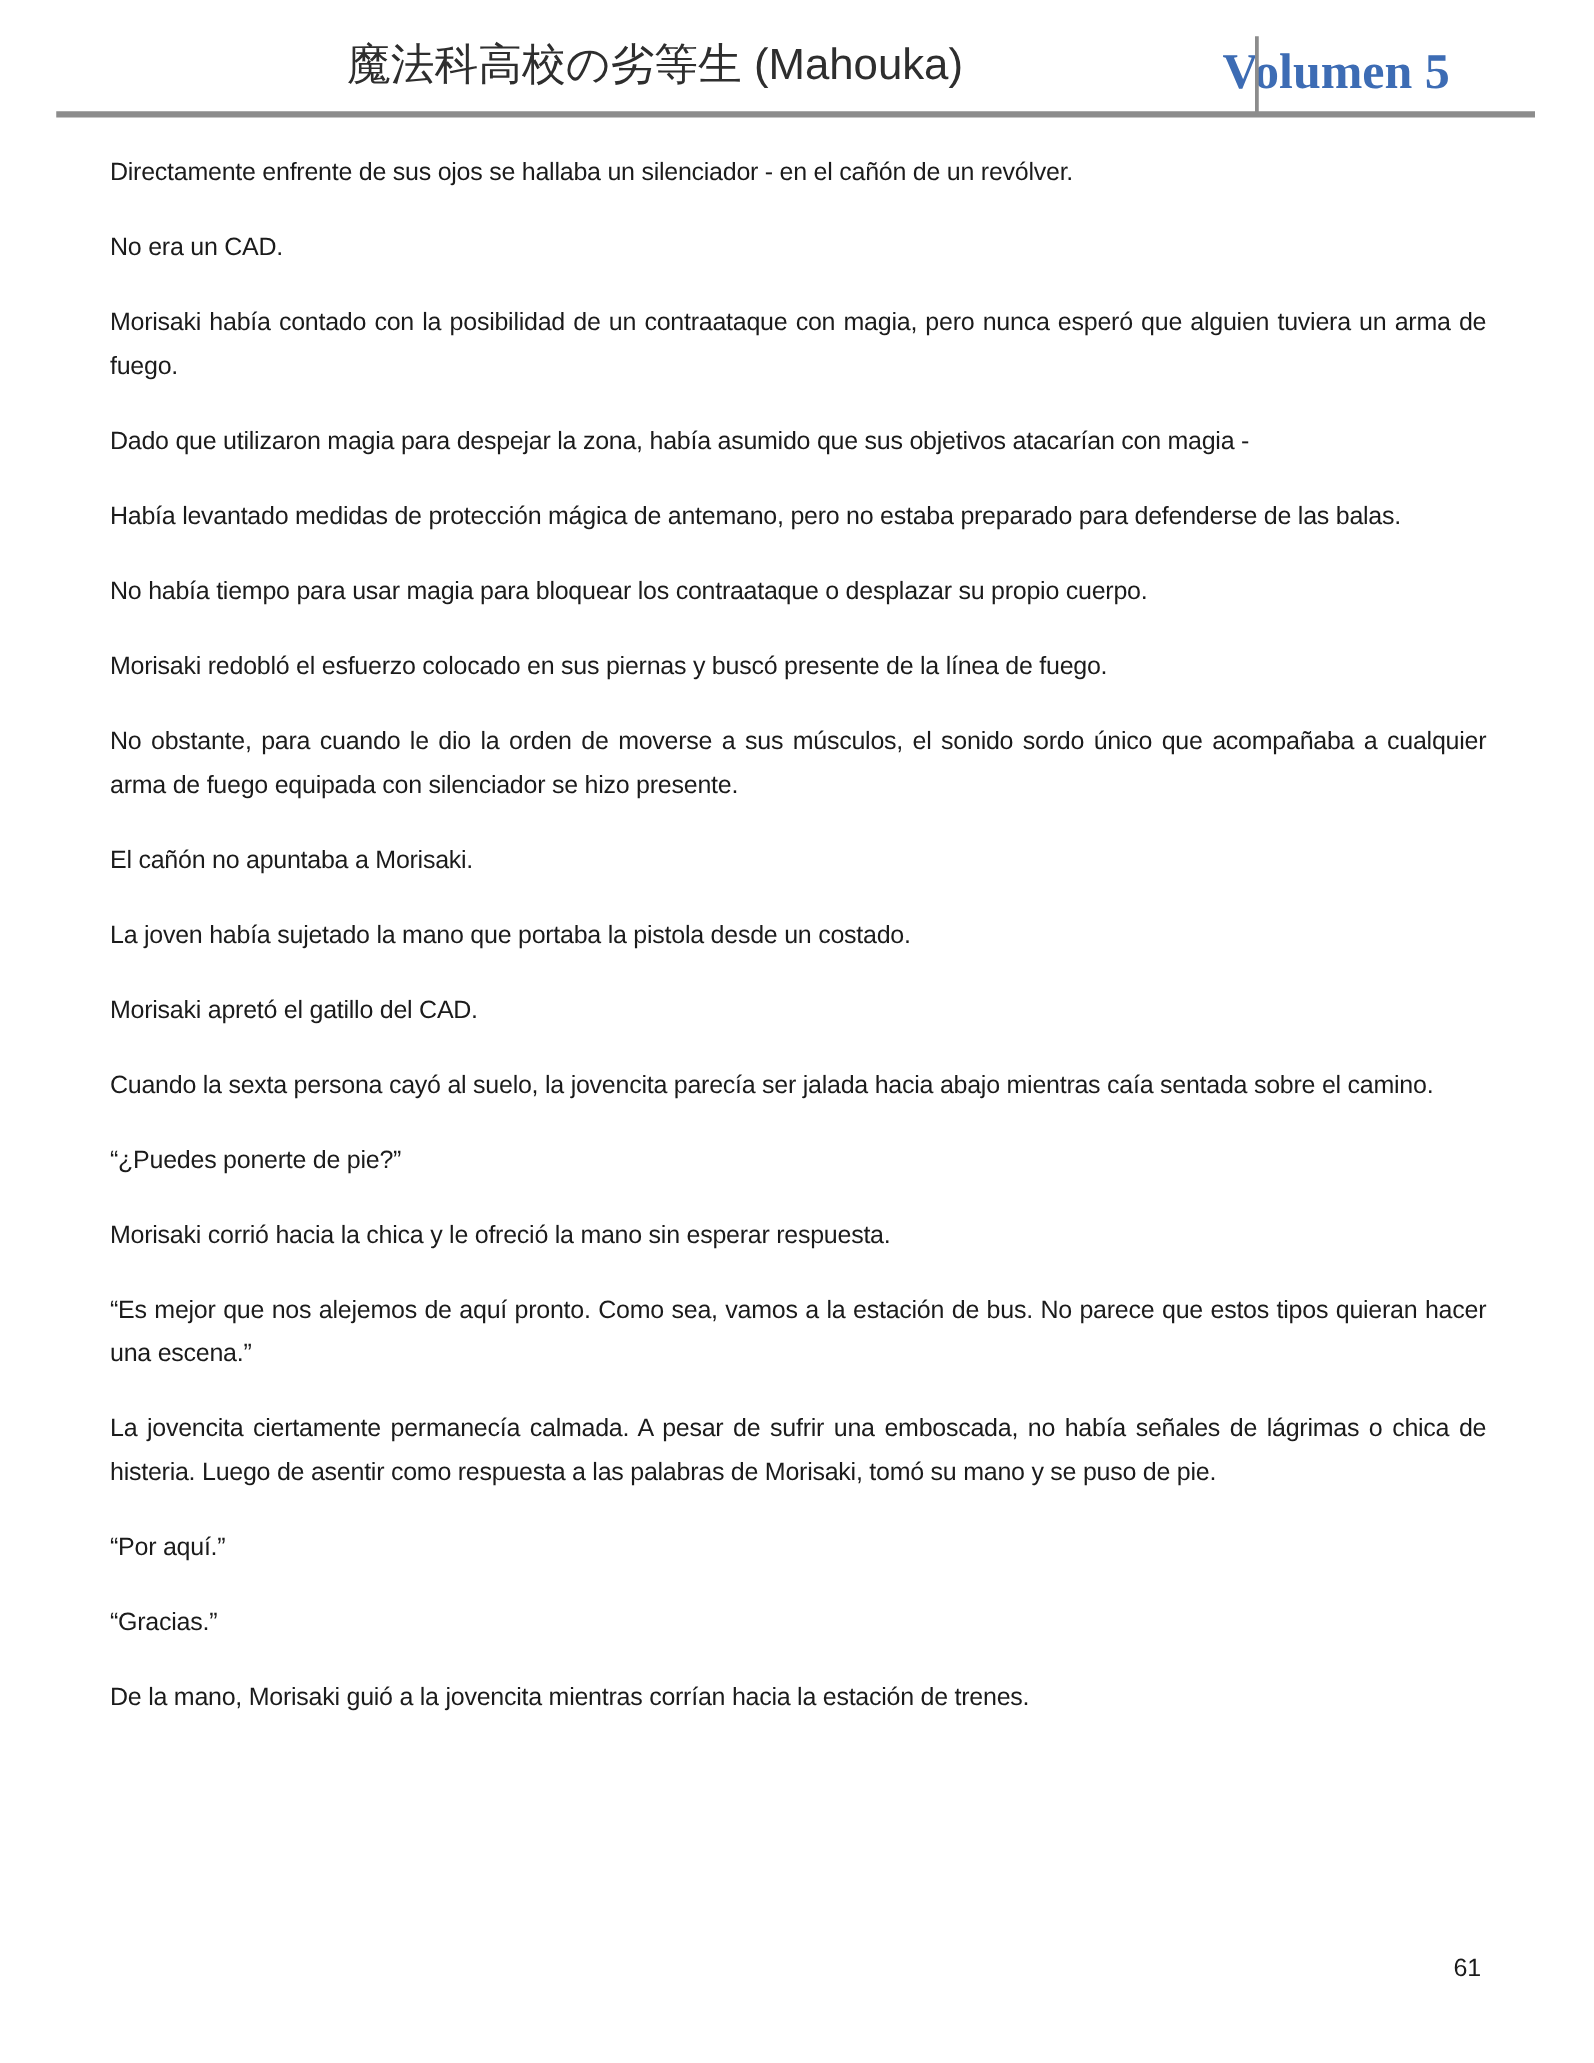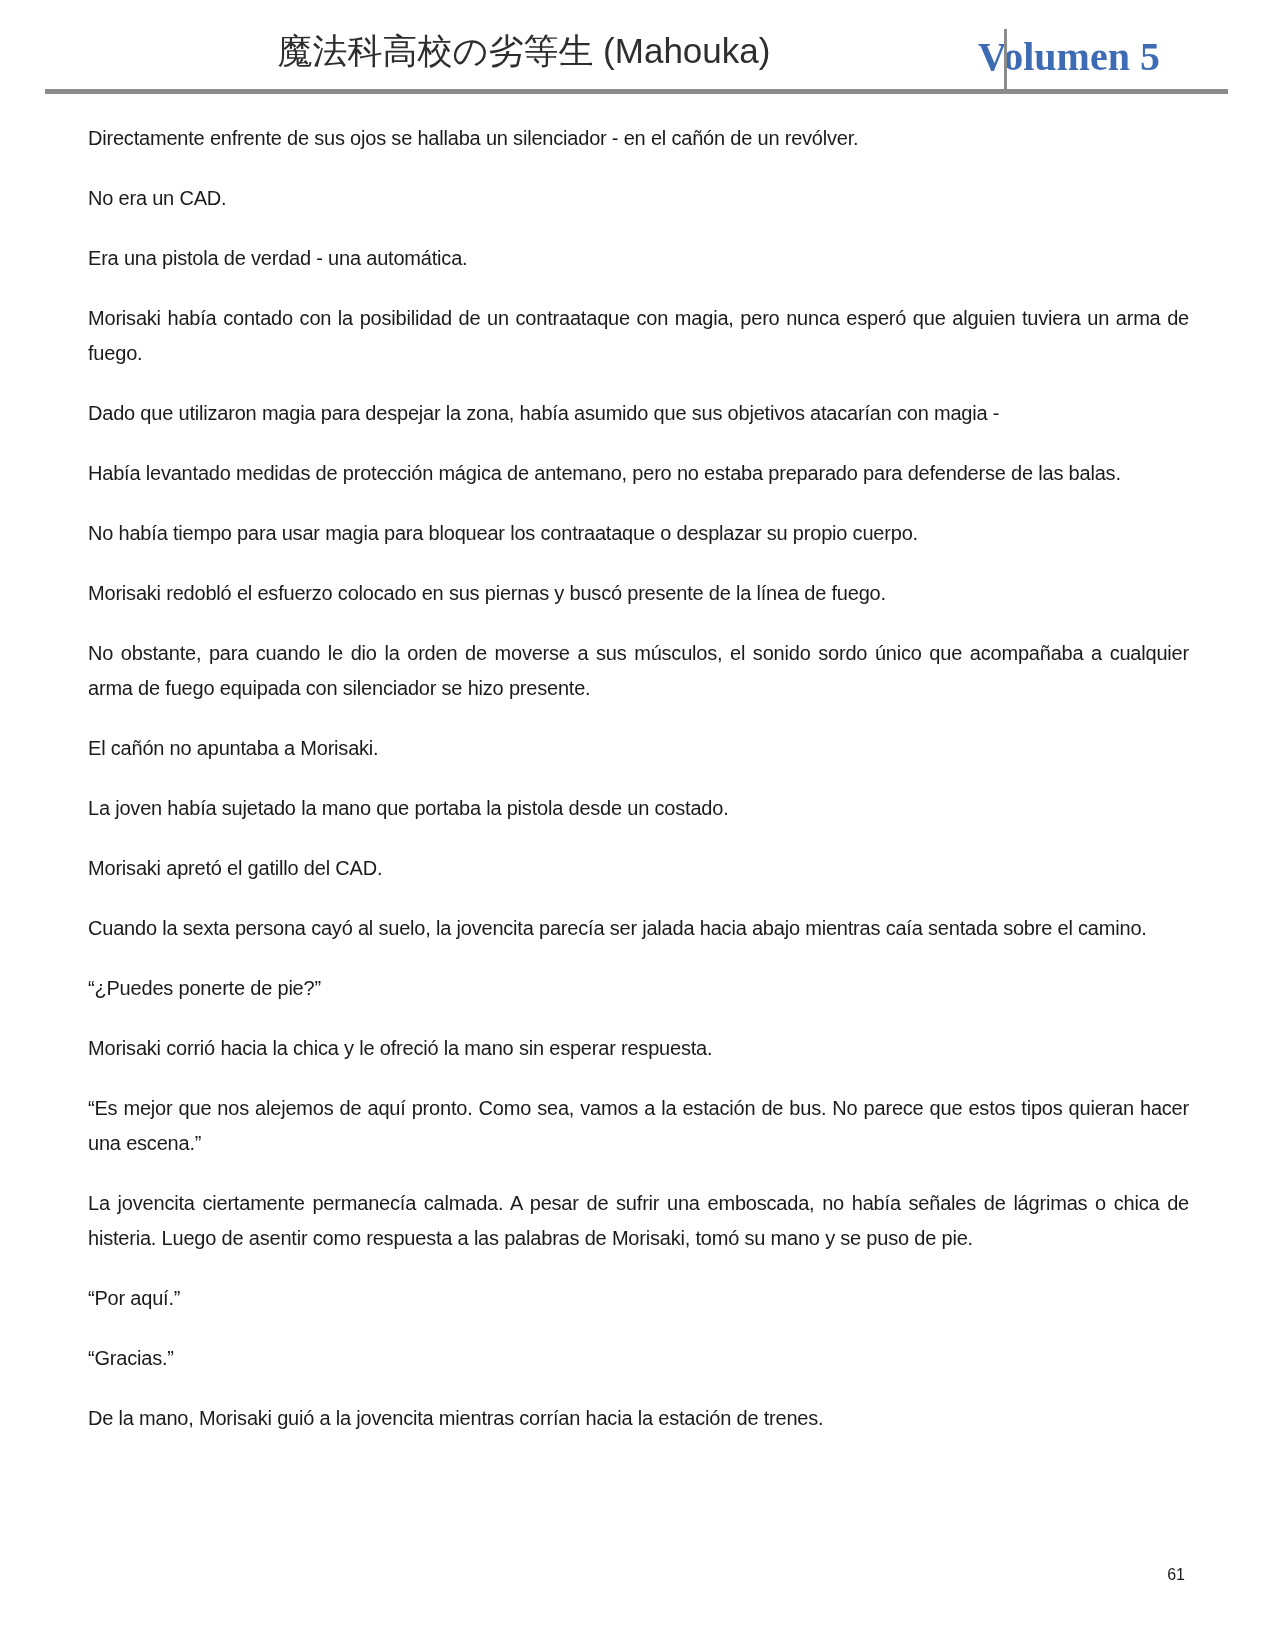--- a/index.html
+++ b/index.html
@@ -56,39 +56,38 @@
     text-align: justify;
   }
   .body-text p {
     margin: 0 0 25px 0;
     line-height: 35px;
   }
   .page-number {
     position: absolute;
     top: 1560px;
     right: 90px;
-    font-size: 16px;
+    font-size: 20px;
     line-height: 30px;
     text-align: center;
   }
 </style>
 </head>
 <body>
 
 <header>
   <div class="header-title" style="color: rgb(46, 46, 46);">魔法科高校の劣等生 (Mahouka)</div>
   <div class="volume-label" style="color: rgb(61, 108, 180);">Volumen 5</div>
   <div class="vrule" style="background: rgb(140, 140, 140);"></div>
   <div class="hrule" style="background: rgb(140, 140, 140);"></div>
 </header>
 
 <main class="body-text" style="color: rgb(27, 27, 27);">
     <p>Directamente enfrente de sus ojos se hallaba un silenciador - en el cañón de un revólver.</p>
     <p>No era un CAD.</p>
-    <p>Era una pistola de verdad - una automática.</p>
     <p>Morisaki había contado con la posibilidad de un contraataque con magia, pero nunca esperó que alguien tuviera un arma de fuego.</p>
     <p>Dado que utilizaron magia para despejar la zona, había asumido que sus objetivos atacarían con magia -</p>
     <p>Había levantado medidas de protección mágica de antemano, pero no estaba preparado para defenderse de las balas.</p>
     <p>No había tiempo para usar magia para bloquear los contraataque o desplazar su propio cuerpo.</p>
     <p>Morisaki redobló el esfuerzo colocado en sus piernas y buscó presente de la línea de fuego.</p>
     <p>No obstante, para cuando le dio la orden de moverse a sus músculos, el sonido sordo único que acompañaba a cualquier arma de fuego equipada con silenciador se hizo presente.</p>
     <p>El cañón no apuntaba a Morisaki.</p>
     <p>La joven había sujetado la mano que portaba la pistola desde un costado.</p>
     <p>Morisaki apretó el gatillo del CAD.</p>
     <p>Cuando la sexta persona cayó al suelo, la jovencita parecía ser jalada hacia abajo mientras caía sentada sobre el camino.</p>

